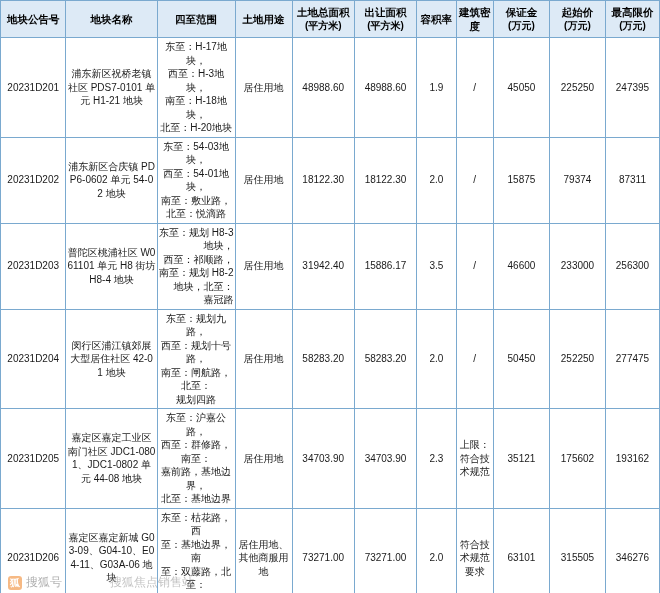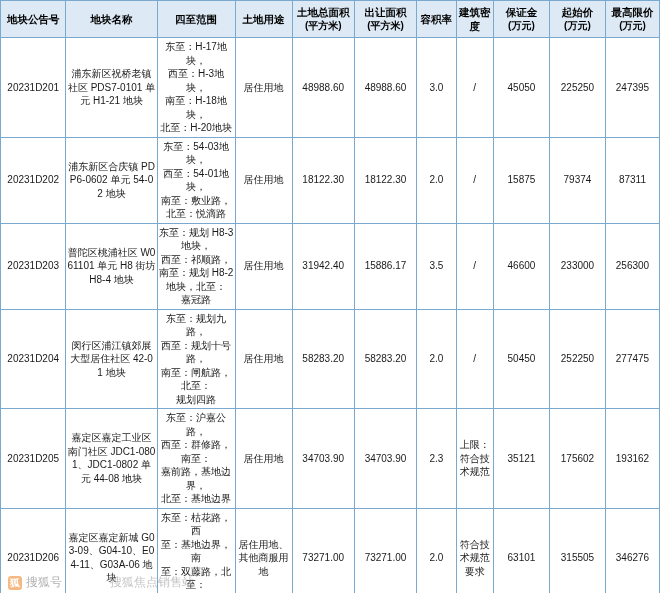--- a/index.html
+++ b/index.html
@@ -165,21 +165,21 @@
       <tr style="height: 56px;">
         <td>20231D201</td>
         <td class="cell-name">浦东新区祝桥老镇社区 PDS7-0101 单元 H1-21 地块</td>
         <td class="cell-scope" style="white-space: pre-line;">东至：H-17地块，
 西至：H-3地块，
 南至：H-18地块，
 北至：H-20地块</td>
         <td>居住用地</td>
         <td>48988.60</td>
         <td>48988.60</td>
-        <td>3.0</td>
+        <td>1.9</td>
         <td>/</td>
         <td>45050</td>
         <td>225250</td>
         <td>247395</td>
       </tr>
       <tr style="height: 58px;">
         <td>20231D202</td>
         <td class="cell-name">浦东新区合庆镇 PDP6-0602 单元 54-02 地块</td>
         <td class="cell-scope" style="white-space: pre-line; margin-left: 38px;">东至：54-03地块，
 西至：54-01地块，
@@ -190,21 +190,21 @@
         <td>18122.30</td>
         <td>2.0</td>
         <td>/</td>
         <td>15875</td>
         <td>79374</td>
         <td>87311</td>
       </tr>
       <tr style="height: 62px;">
         <td>20231D203</td>
         <td class="cell-name">普陀区桃浦社区 W061101 单元 H8 街坊 H8-4 地块</td>
-        <td class="cell-scope" style="white-space: pre-line;">东至：规划 H8-3 地块，
+        <td class="cell-scope" style="white-space: pre-line; text-align: right;">东至：规划 H8-3 地块，
 西至：祁顺路，
 南至：规划 H8-2 地块，北至：
 嘉冠路</td>
         <td>居住用地</td>
         <td>31942.40</td>
         <td>15886.17</td>
         <td>3.5</td>
         <td>/</td>
         <td>46600</td>
         <td>233000</td>

